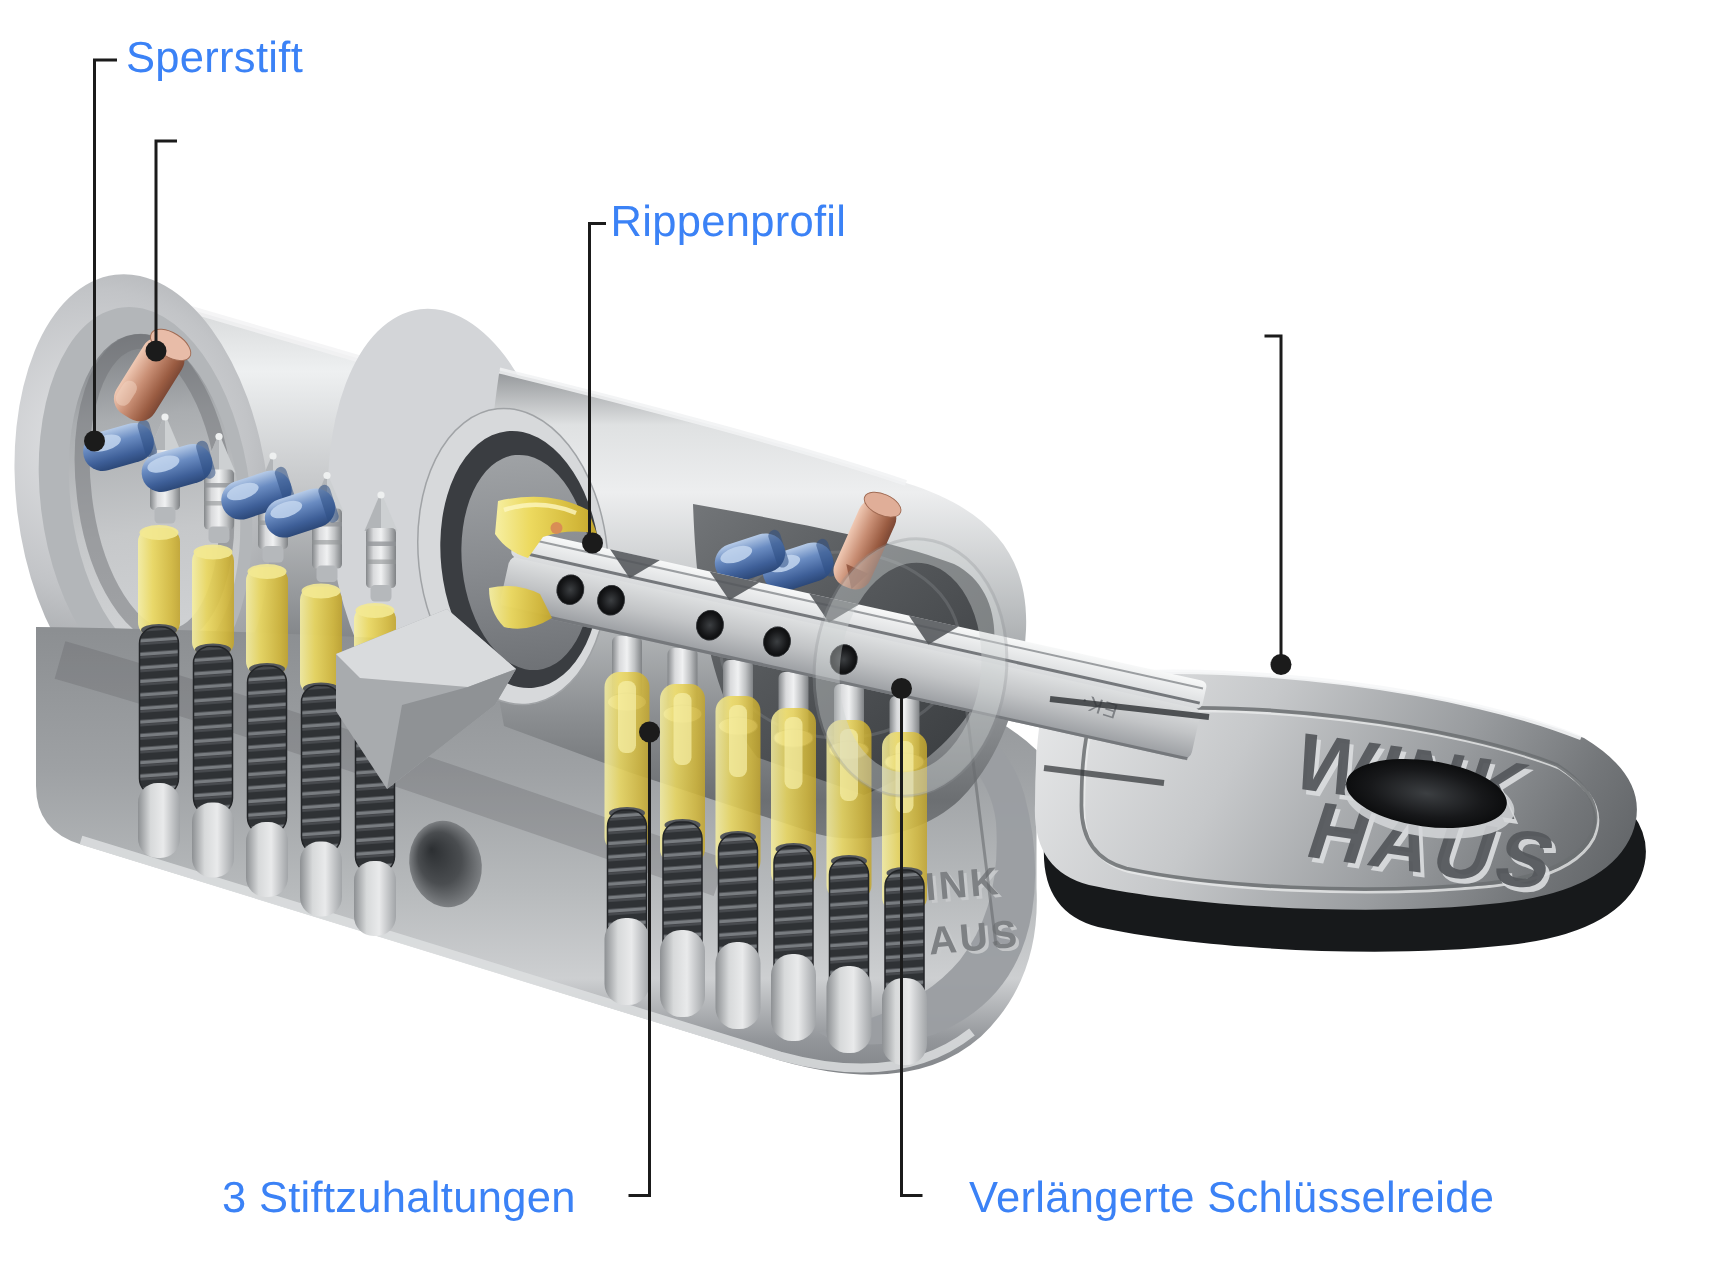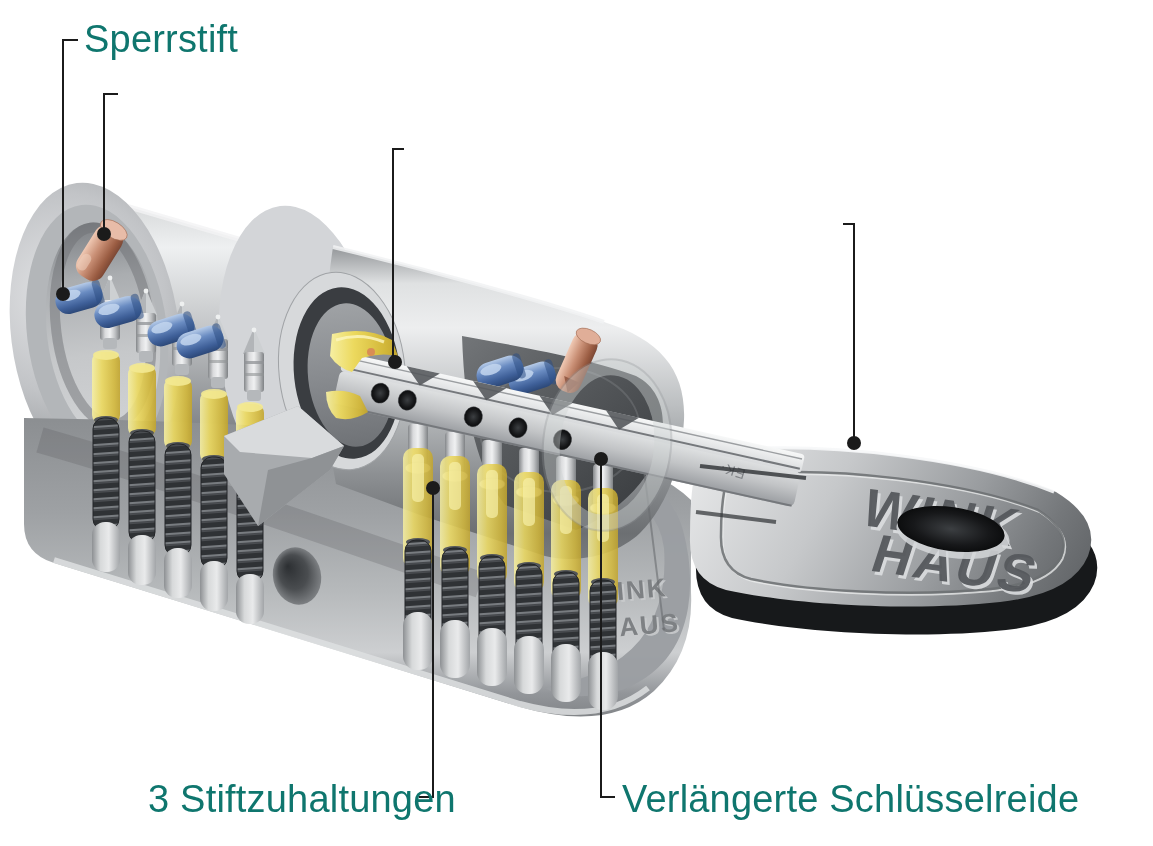--- a/index.html
+++ b/index.html
@@ -1,19 +1,19 @@
 <!DOCTYPE html>
 <html><head>
 <meta charset="utf-8">
 <style>
   html,body{margin:0;padding:0;background:#ffffff;}
   .canvas{position:relative;width:1153px;height:846px;background:#ffffff;overflow:hidden;
           font-family:"Liberation Sans", sans-serif;}
   .canvas svg{position:absolute;left:0;top:0;}
-  .label{position:absolute;font-size:38px;line-height:34px;color:#0f766e;
+  .label{position:absolute;font-size:29px;line-height:34px;color:#3b82f6;
          letter-spacing:.2px;white-space:nowrap;}
   text{font-family:"Liberation Sans", sans-serif;}
 </style>
 </head>
 <body>
 
 <div class="canvas">
 
 <svg width="1153" height="846" viewBox="0 0 1153 846">
 <defs>
@@ -327,16 +327,17 @@
   <circle cx="63" cy="294" r="7"></circle>
   <circle cx="104" cy="234" r="7"></circle>
   <circle cx="395" cy="362" r="7"></circle>
   <circle cx="854" cy="443" r="7"></circle>
   <circle cx="433" cy="488" r="7"></circle>
   <circle cx="601" cy="459" r="7"></circle>
 </g>
 </svg>
 
 <div class="label" style="left:84px;top:22px">Sperrstift</div>
+<div class="label" style="left:407px;top:131px">Rippenprofil</div>
 <div class="label" style="left:148px;top:782px">3 Stiftzuhaltungen</div>
-<div class="label" style="left:622px;top:782px">Verlängerte Schlüsselreide</div>
+<div class="label" style="left:646px;top:782px">Verlängerte Schlüsselreide</div>
 
 </div>
 
 </body></html>

